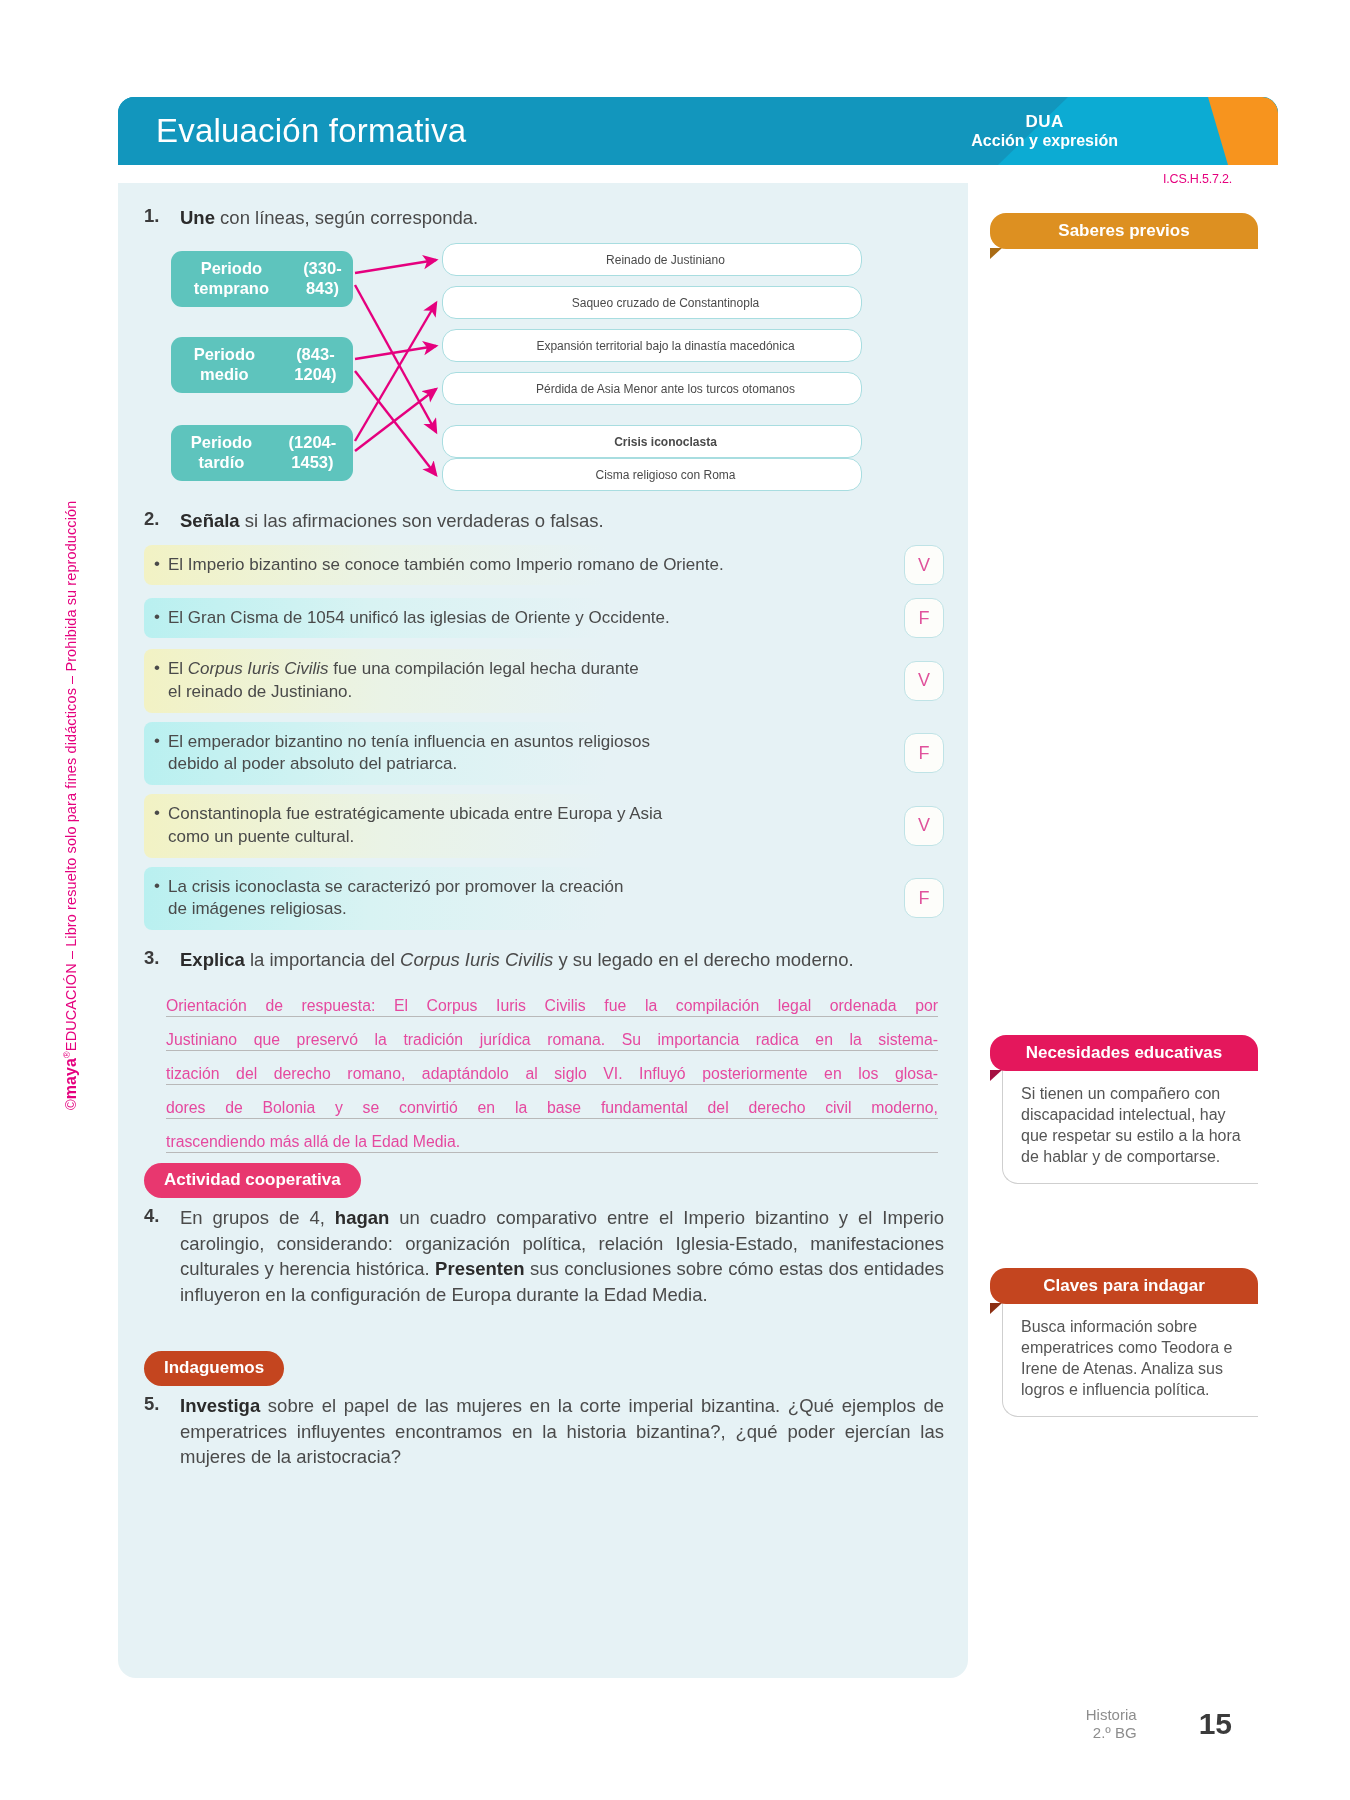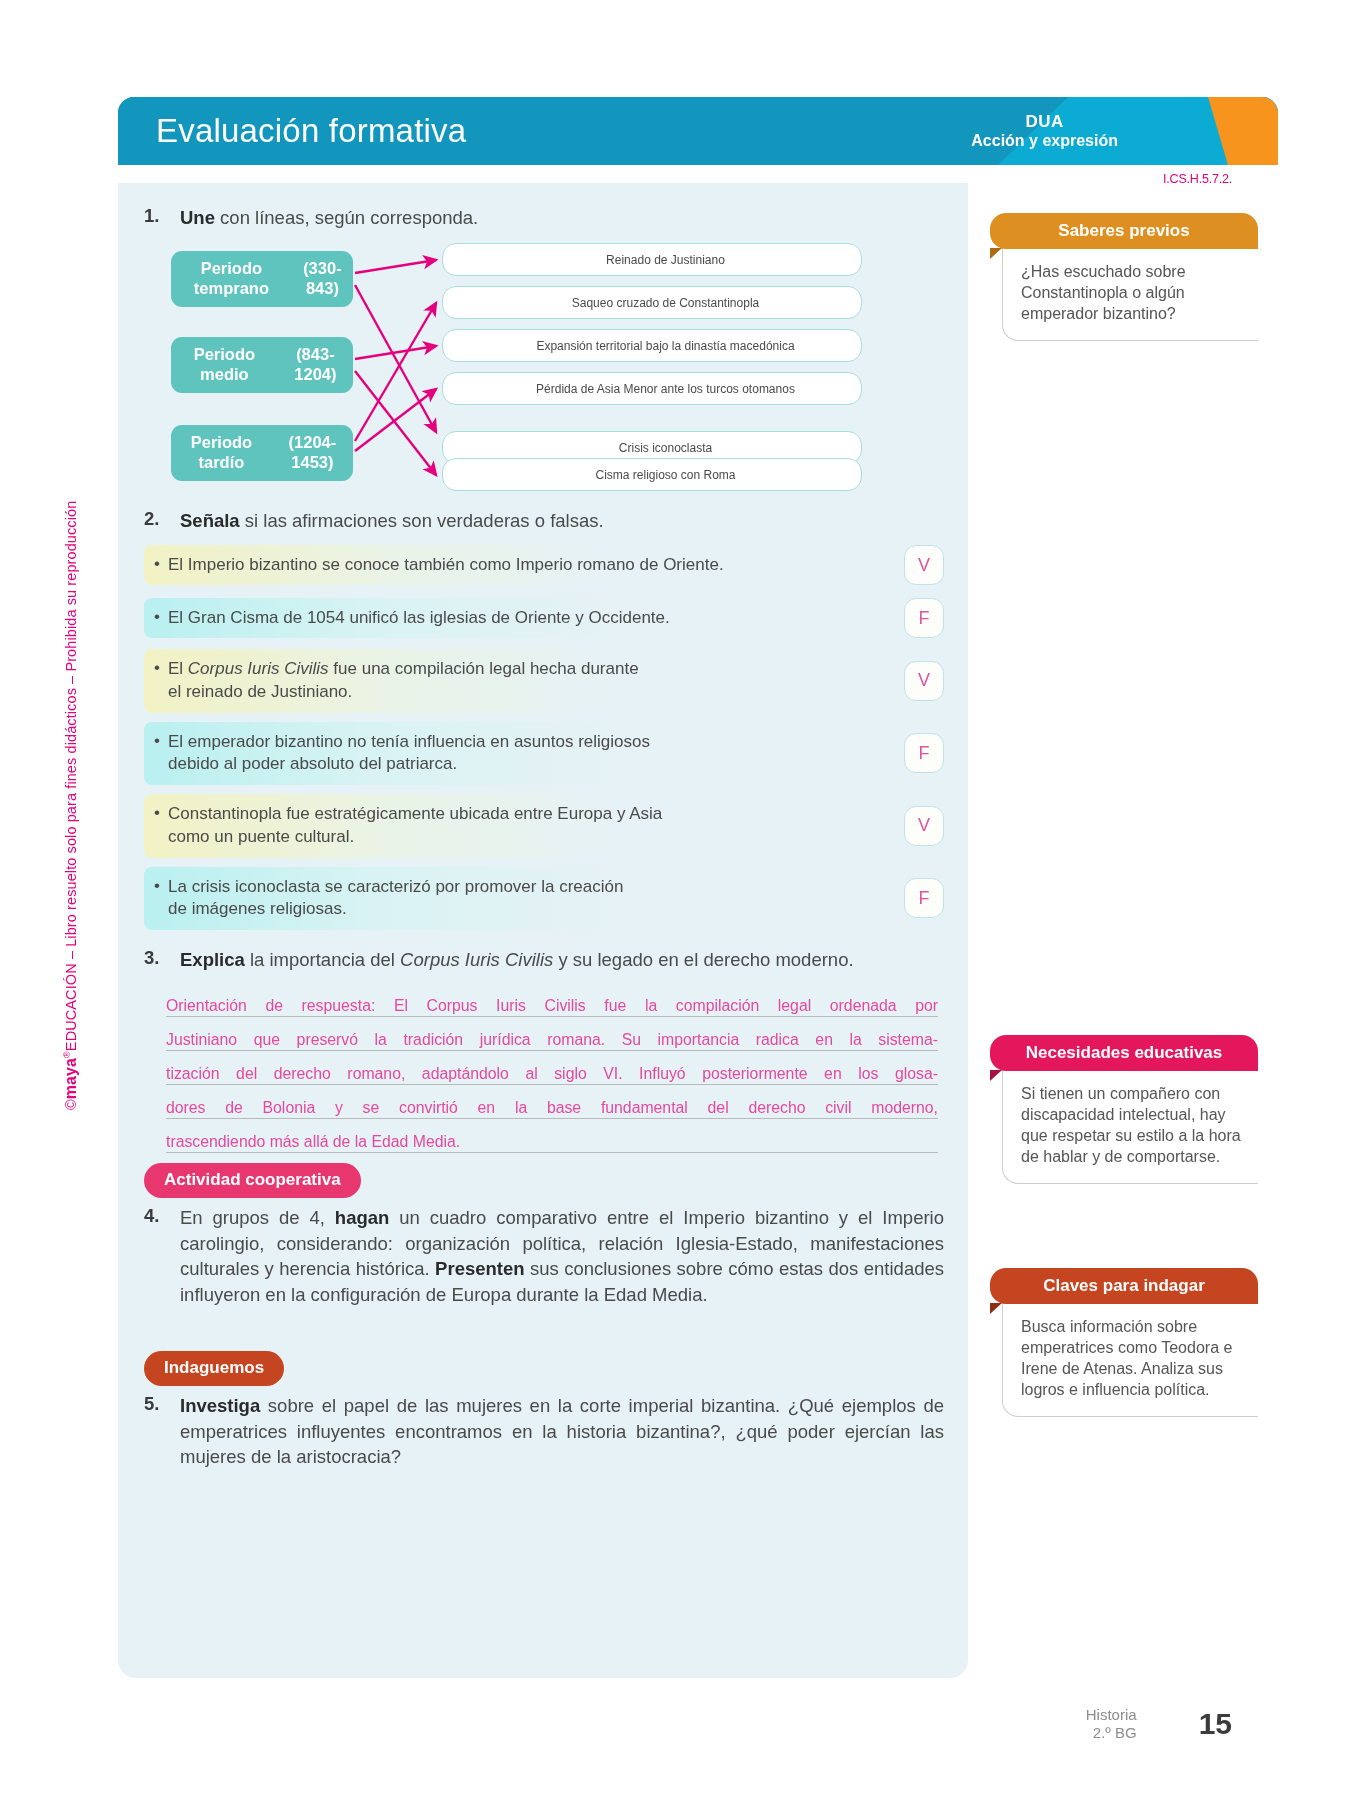--- a/index.html
+++ b/index.html
@@ -97,21 +97,21 @@
     position: absolute; left: 298px;
     width: 420px; height: 33px;
     background: #fff; border: 1.5px solid #a8dde0; border-radius: 14px;
     display: flex; align-items: center; justify-content: center;
     font-size: 12px; color: #4a4a4a; padding-left: 27px;
   }
   .event-box.e1 { top: 2px; }
   .event-box.e2 { top: 45px; }
   .event-box.e3 { top: 88px; }
   .event-box.e4 { top: 131px; }
-  .event-box.e5 { top: 190px; }
+  .event-box.e5 { top: 184px; font-weight: bold; }
   .event-box.e6 { top: 217px; }
 
   .match svg { position: absolute; left: 0; top: 0; width: 800px; height: 252px; pointer-events: none; }
 
   
   .q2 { position: absolute; left: 26px; top: 325px; width: 800px; }
   .tf-list { position: absolute; left: 26px; top: 360px; width: 800px; }
   .tf-item {
     position: relative;
     display: flex; align-items: center;
@@ -358,21 +358,20 @@
     </div>
     <div class="q5 q-row">
       <div class="q-num">5.</div>
       <div class="q-text justified"><b>Investiga</b><span> sobre el papel de las mujeres en la corte imperial bizantina. ¿Qué ejemplos de emperatrices influyentes encontramos en la historia bizantina?, ¿qué poder ejercían las mujeres de la aristocracia?</span></div>
     </div>
 
   </div>
 
   <div class="card amber c1">
     <div class="tab">Saberes previos</div>
-    <div class="body">¿Has escuchado sobre Constantinopla o algún emperador bizantino?</div>
   </div>
   <div class="card magenta c2">
     <div class="tab">Necesidades educativas</div>
     <div class="body">Si tienen un compañero con discapacidad intelectual, hay que respetar su estilo a la hora de hablar y de comportarse.</div>
   </div>
   <div class="card rust c3">
     <div class="tab">Claves para indagar</div>
     <div class="body">Busca información sobre emperatrices como Teodora e Irene de Atenas. Analiza sus logros e influencia política.</div>
   </div>
 

